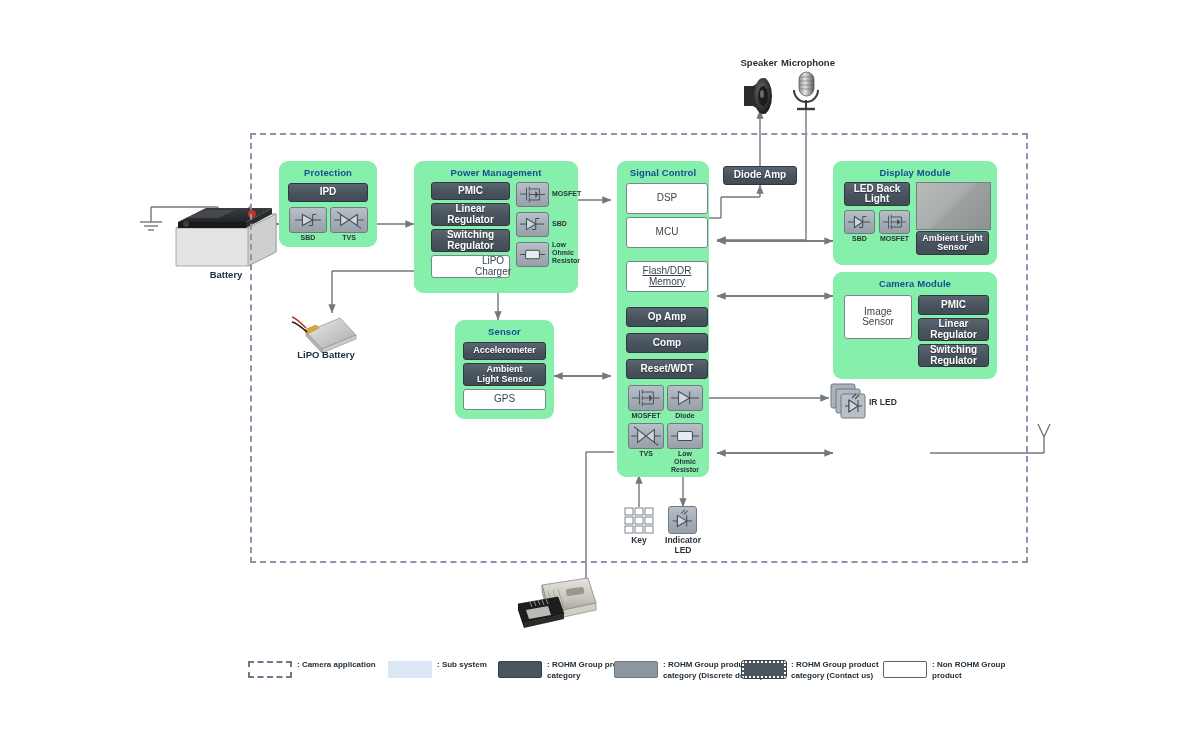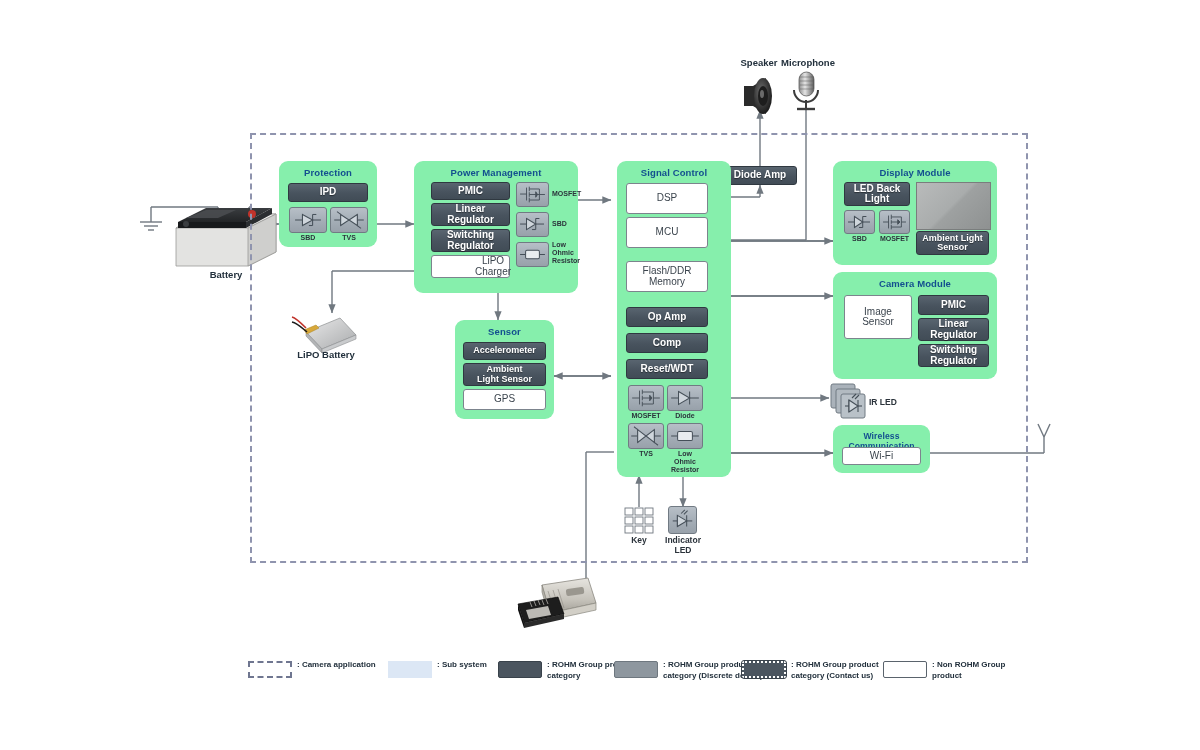--- a/index.html
+++ b/index.html
@@ -447,25 +447,25 @@
   <div class="abs subsys" style="left:455px;top:320px;width:99px;height:99px;">
     <div class="subsys-title" style="top:6px;">Sensor</div>
     <div class="blk blk-dark" style="left:8px;top:22px;width:83px;height:18px;font-size:9px;">Accelerometer</div>
     <div class="blk blk-dark" style="left:8px;top:43px;width:83px;height:23px;font-size:9px;">
       <span style="white-space:pre-line;">Ambient
 Light Sensor</span>
     </div>
     <div class="blk blk-white" style="left:8px;top:69px;width:83px;height:21px;">GPS</div>
   </div>
 
-  <div class="abs subsys" style="left:617px;top:161px;width:114px;height:316px;padding-left:32px;">
+  <div class="abs subsys" style="left:617px;top:161px;width:92px;height:316px;padding-left:32px;">
     <div class="subsys-title" style="top:6px;">Signal Control</div>
     <div class="blk blk-white" style="left:9px;top:22px;width:82px;height:31px;">DSP</div>
     <div class="blk blk-white" style="left:9px;top:56px;width:82px;height:31px;">MCU</div>
-    <div class="blk blk-white" style="left:9px;top:100px;width:82px;height:31px;">
+    <div class="blk blk-white" style="left:9px;top:100px;width:82px;height:31px;text-decoration:underline;">
       <span style="white-space:pre-line;">Flash/DDR
 Memory</span>
     </div>
     <div class="blk blk-dark" style="left:9px;top:146px;width:82px;height:20px;">Op Amp</div>
     <div class="blk blk-dark" style="left:9px;top:172px;width:82px;height:20px;">Comp</div>
     <div class="blk blk-dark" style="left:9px;top:198px;width:82px;height:20px;">Reset/WDT</div>
 
     <div class="disc" style="left:11px;top:224px;width:36px;height:26px;">
       <svg viewBox="0 0 36 26">
         <g stroke="#454f58" stroke-width="1" fill="none">
@@ -582,24 +582,20 @@
     <div class="blk blk-dark" style="left:85px;top:46px;width:71px;height:23px;">
       <span style="white-space:pre-line;">Linear
 Regulator</span>
     </div>
     <div class="blk blk-dark" style="left:85px;top:72px;width:71px;height:23px;">
       <span style="white-space:pre-line;">Switching
 Regulator</span>
     </div>
   </div>
 
-  <div class="abs subsys" style="left:833px;top:425px;width:97px;height:48px;">
-    <div class="subsys-title" style="top:6px;font-size:8.6px;">Wireless Communication</div>
-    <div class="blk blk-white" style="left:9px;top:22px;width:79px;height:18px;">Wi-Fi</div>
-  </div>
 
   <div class="legend-item" style="left:248px;top:660px;">
     <div class="legend-sw sw-dash"></div>
     <div class="legend-txt">: Camera application</div>
   </div>
   <div class="legend-item" style="left:378px;top:660px;margin-left:10px;">
     <div class="legend-sw sw-sub"></div>
     <div class="legend-txt">: Sub system</div>
   </div>
   <div class="legend-item" style="left:498px;top:660px;">

